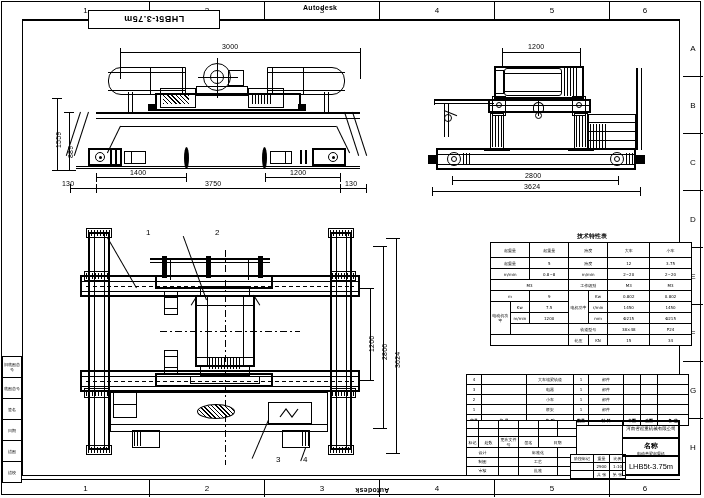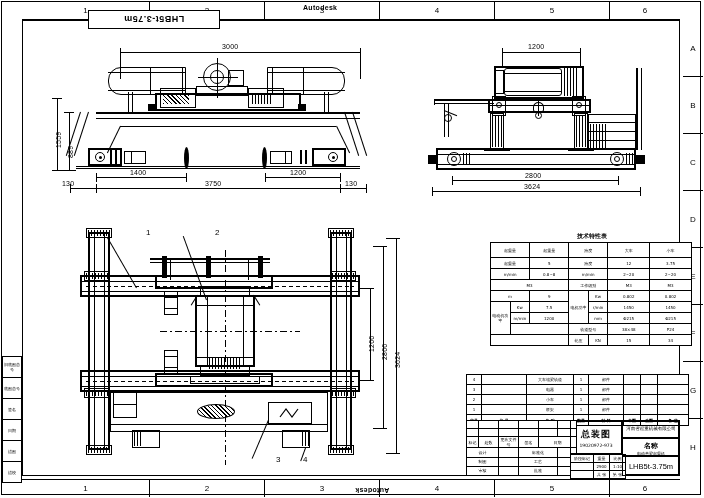--- a/index.html
+++ b/index.html
@@ -611,24 +611,20 @@
     </tr>
     <tr>
       <td colspan="2" style="height:8px;"><span class="xs">审核</span></td>
       <td></td>
       <td colspan="2"><span class="xs">批准</span></td>
       <td></td>
     </tr>
   </tbody>
     </table>
 
-  <div class="bx" style="left:570px;top:420px;width:52px;height:34px;">
-    <div class="cjk b" style="text-align:center;font-size:9px;margin-top:7px;letter-spacing:1px;">总装图</div>
-    <div class="cjk" style="text-align:center;font-size:4.5px;margin-top:2px;">19020972-973</div>
-  </div>
 
   <table class="grid cjk" style="left:570px;top:454px;width:52px;height:22px;">
     <tbody>
         <tr>
       <td style="width:22px;height:7px;"><span class="xs">阶段标记</span></td>
       <td style="width:15px;"><span class="xs">重量</span></td>
       <td style="width:15px;"><span class="xs">比例</span></td>
     </tr>
     <tr>
       <td style="height:7px;"></td>

